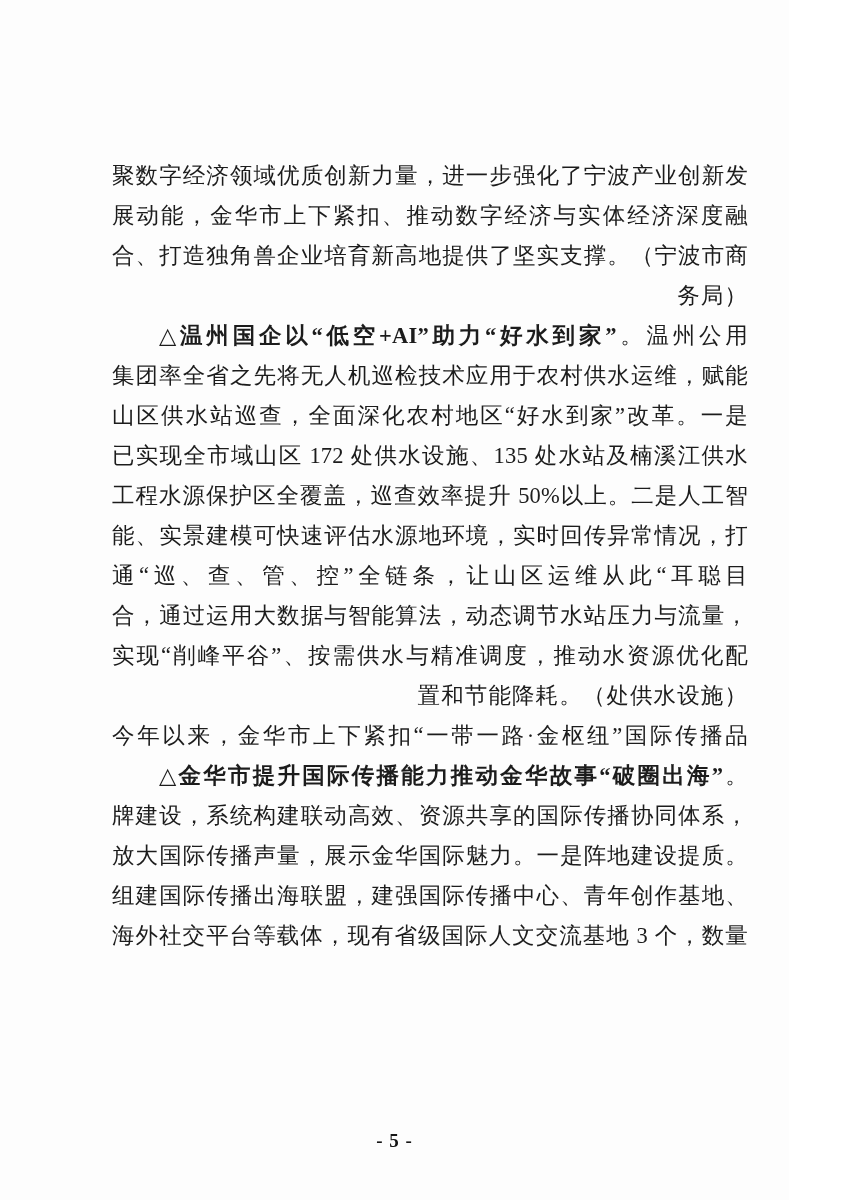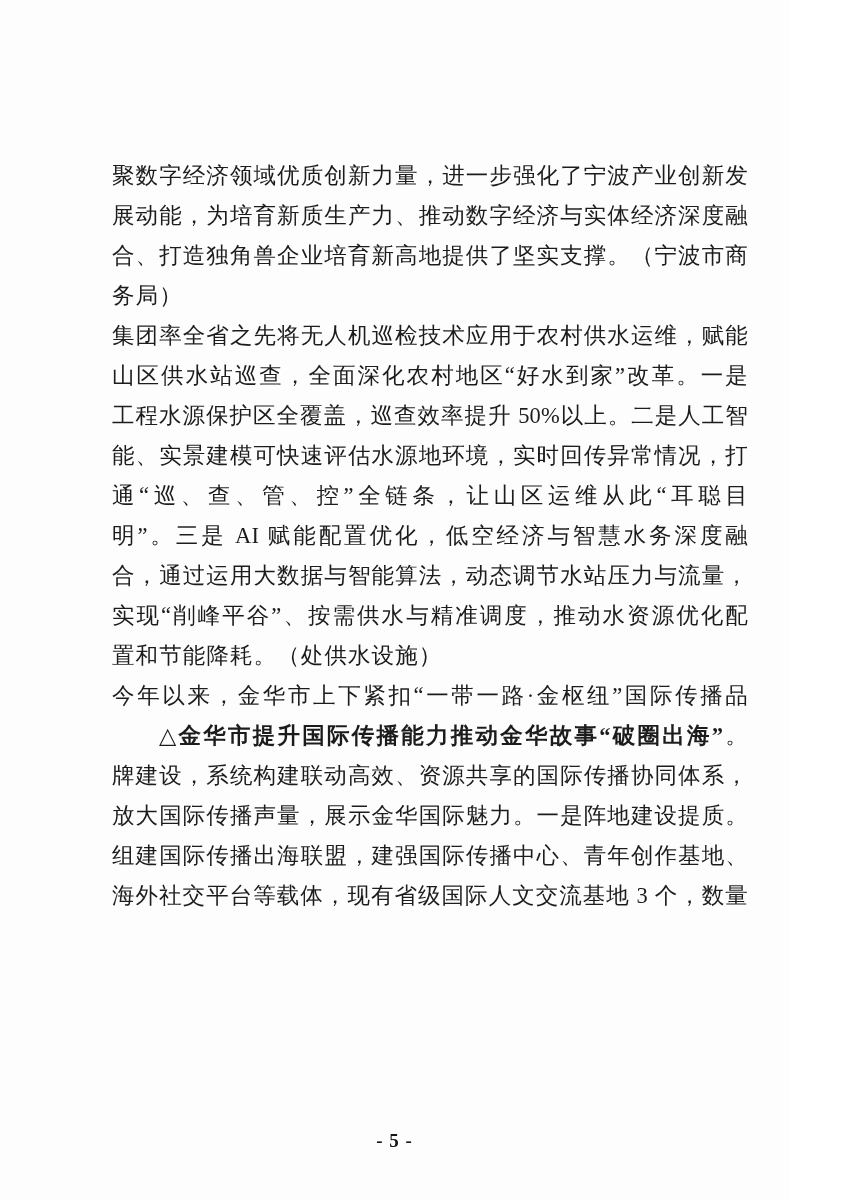--- a/index.html
+++ b/index.html
@@ -26,20 +26,21 @@
     margin: 0;
     padding: 0;
   }
   .line {
     height: 40px;
     line-height: 40px;
     font-size: 22.5px;
     letter-spacing: 1.1px;
     white-space: nowrap;
     overflow: visible;
+    text-align: right;
   }
   .line.justify {
     white-space: normal;
     letter-spacing: 0.2px;
     text-align: justify;
     text-align-last: justify;
     overflow: hidden;
   }
   .line.indent {
     text-indent: 47px;
@@ -61,31 +62,32 @@
     font-weight: bold;
   }
 </style>
 </head>
 <body>
 
 <div class="page">
   <div class="textblock">
       <div class="paragraph">
         <div class="line justify"><span class="seg">聚数字经济领域优质创新力量，进一步强化了宁波产业创新发</span></div>
-        <div class="line justify"><span class="seg">展动能，为培育新质生产力、推动数字经济与实体经济深度融</span></div>
+        <div class="line justify"><span class="seg">展动能，金华市上下紧扣、推动数字经济与实体经济深度融</span></div>
         <div class="line justify"><span class="seg">合、打造独角兽企业培育新高地提供了坚实支撑。（宁波市商</span></div>
         <div class="line"><span class="seg">务局）</span></div>
       </div>
       <div class="paragraph">
+        <div class="line justify indent"><span class="seg bold">△温州国企以“低空+AI”助力“好水到家”</span><span class="seg">。温州公用</span></div>
         <div class="line justify"><span class="seg">集团率全省之先将无人机巡检技术应用于农村供水运维，赋能</span></div>
         <div class="line justify"><span class="seg">山区供水站巡查，全面深化农村地区“好水到家”改革。一是</span></div>
+        <div class="line justify"><span class="seg">已实现全市域山区 172 处供水设施、135 处水站及楠溪江供水</span></div>
         <div class="line justify"><span class="seg">工程水源保护区全覆盖，巡查效率提升 50%以上。二是人工智</span></div>
         <div class="line justify"><span class="seg">能、实景建模可快速评估水源地环境，实时回传异常情况，打</span></div>
         <div class="line justify"><span class="seg">通“巡、查、管、控”全链条，让山区运维从此“耳聪目</span></div>
-        <div class="line justify"><span class="seg">明”。三是 AI 赋能配置优化，低空经济与智慧水务深度融</span></div>
         <div class="line justify"><span class="seg">合，通过运用大数据与智能算法，动态调节水站压力与流量，</span></div>
         <div class="line justify"><span class="seg">实现“削峰平谷”、按需供水与精准调度，推动水资源优化配</span></div>
         <div class="line"><span class="seg">置和节能降耗。（处供水设施）</span></div>
       </div>
       <div class="paragraph">
         <div class="line justify"><span class="seg">今年以来，金华市上下紧扣“一带一路·金枢纽”国际传播品</span></div>
         <div class="line justify indent"><span class="seg bold">△金华市提升国际传播能力推动金华故事“破圈出海”</span><span class="seg">。</span></div>
         <div class="line justify"><span class="seg">牌建设，系统构建联动高效、资源共享的国际传播协同体系，</span></div>
         <div class="line justify"><span class="seg">放大国际传播声量，展示金华国际魅力。一是阵地建设提质。</span></div>
         <div class="line justify"><span class="seg">组建国际传播出海联盟，建强国际传播中心、青年创作基地、</span></div>

